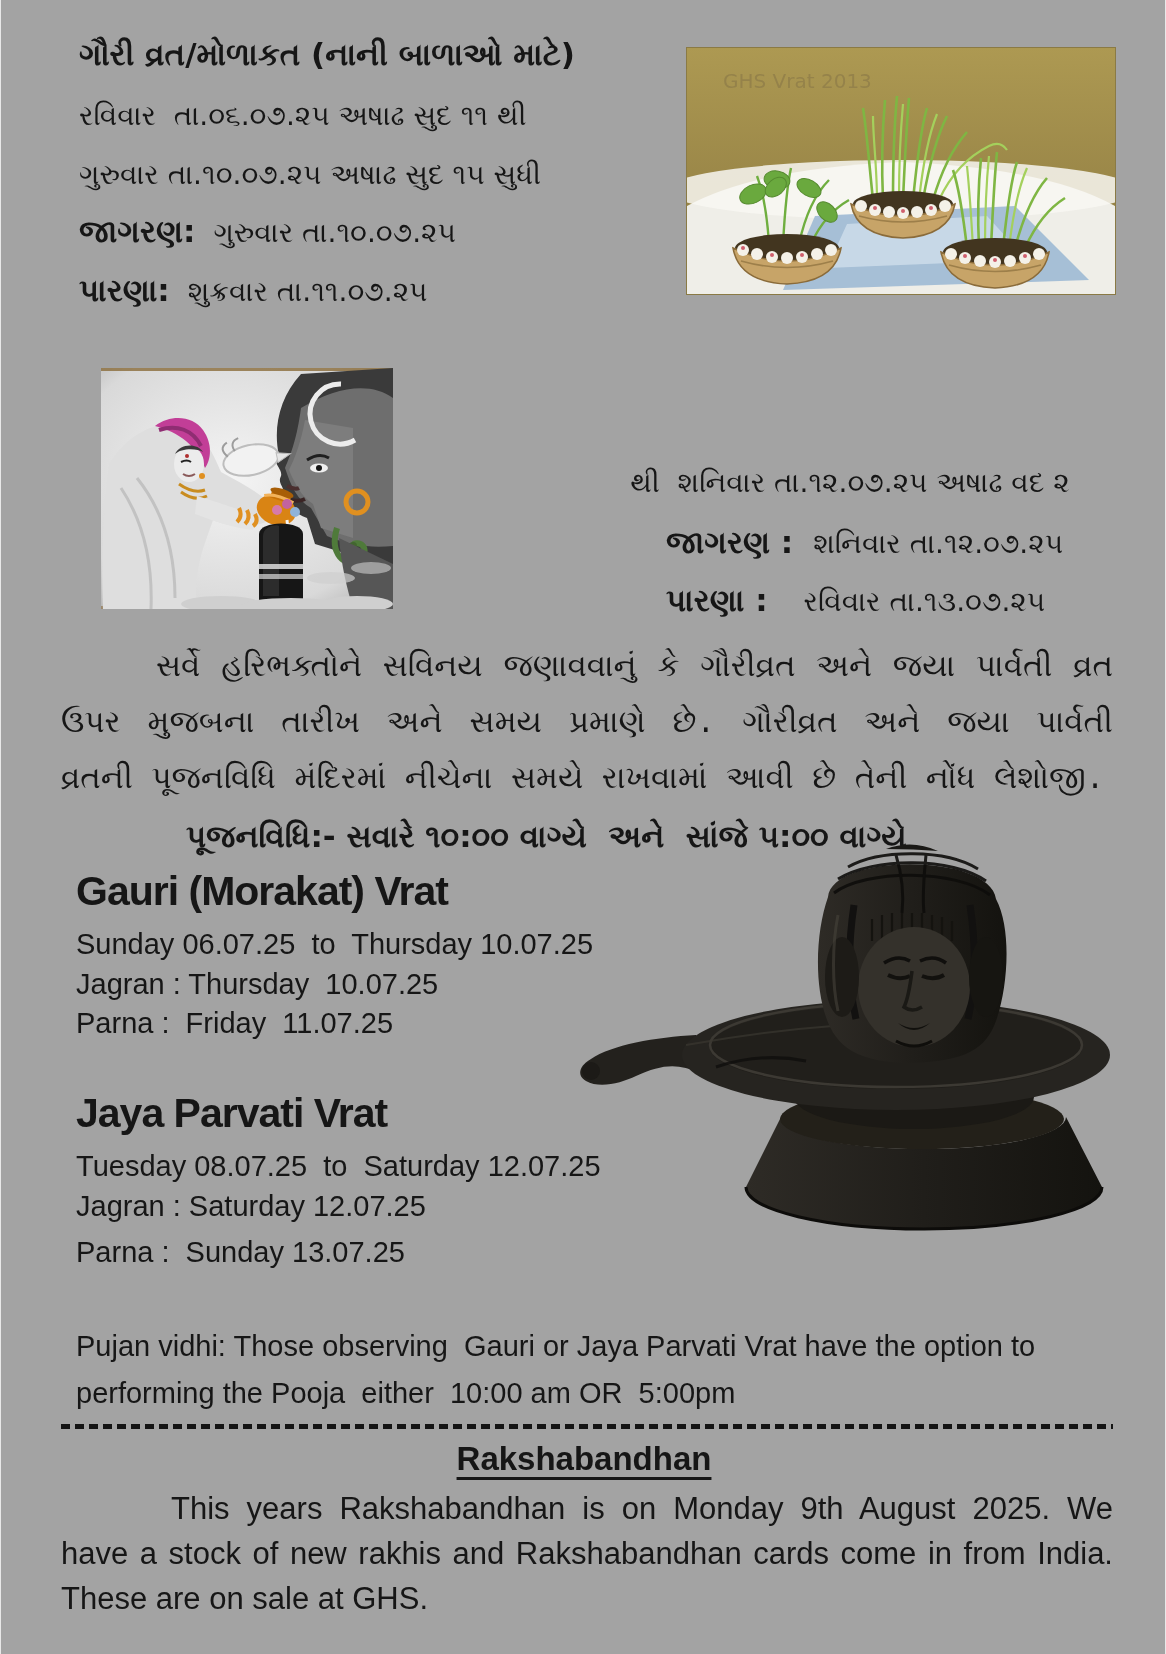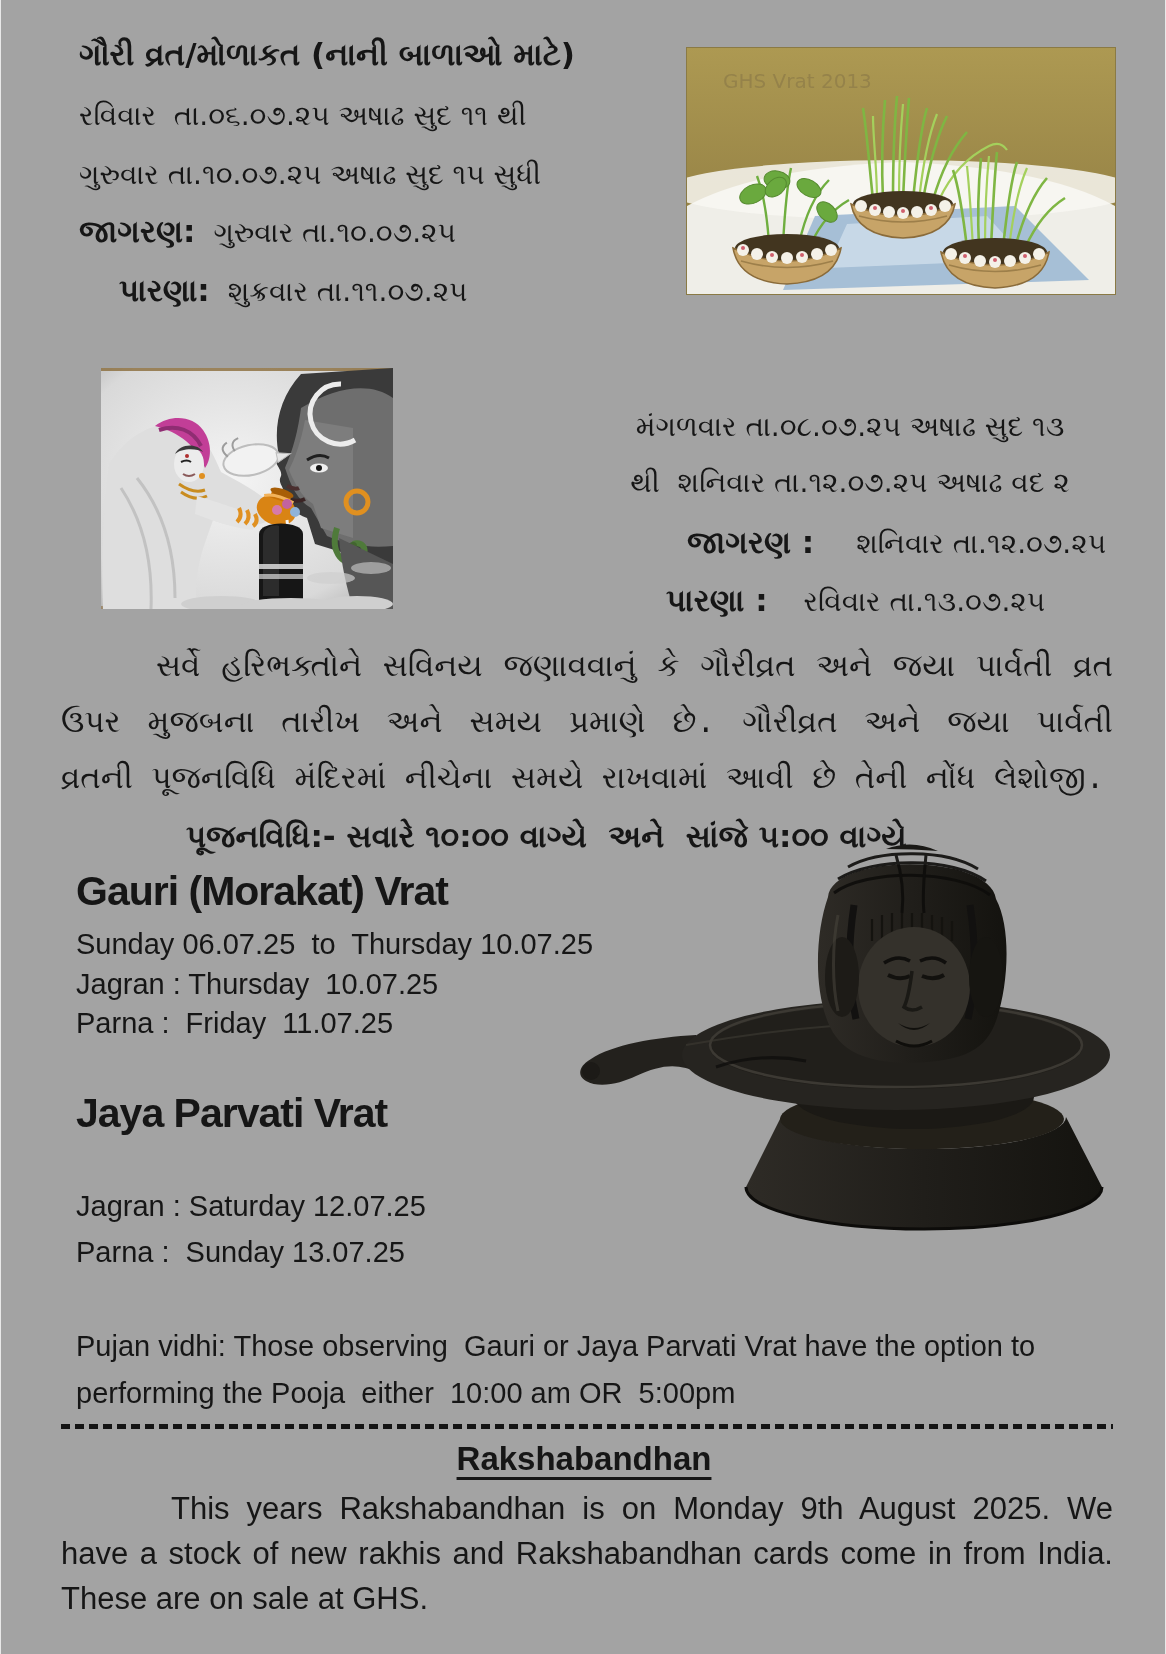--- a/index.html
+++ b/index.html
@@ -50,21 +50,21 @@
 
 <div class="page">
 
   <div class="abs gu-title" style="left:78px;top:36px;">ગૌરી વ્રત/મોળાકત (નાની બાળાઓ માટે)</div>
   <div class="abs gu-line pre" style="left:78px;top:99px;">રવિવાર  તા.૦૬.૦૭.૨૫ અષાઢ સુદ ૧૧ થી</div>
   <div class="abs gu-line pre" style="left:78px;top:158px;">ગુરુવાર તા.૧૦.૦૭.૨૫ અષાઢ સુદ ૧૫ સુધી</div>
   <div class="abs row" style="left:78px;top:213px;">
     <span class="gu-label">જાગરણ:</span>
     <span class="gu-val">ગુરુવાર તા.૧૦.૦૭.૨૫</span>
   </div>
-  <div class="abs row" style="left:78px;top:272px;margin-left:40px;">
+  <div class="abs row" style="left:78px;top:272px;">
     <span class="gu-label">પારણા:</span>
     <span class="gu-val">શુક્રવાર તા.૧૧.૦૭.૨૫</span>
   </div>
 
   <div class="abs photo" style="left:685px;top:47px;width:430px;height:248px;">
     <svg width="428" height="246" viewBox="0 0 428 246">
       <defs>
         <linearGradient id="wall" x1="0" y1="0" x2="0" y2="1">
           <stop offset="0" stop-color="#ad9952"></stop>
           <stop offset="1" stop-color="#8b7840"></stop>
@@ -175,23 +175,22 @@
         </g>
         <g fill="#cf5f6d">
             <circle cx="-30" cy="0" r="2"></circle>
             <circle cx="0" cy="4" r="2"></circle>
             <circle cx="30" cy="0" r="2"></circle>
           </g>
       </g>
     </svg>
   </div>
 
-  <div class="abs jaya-col center-col gu-line pre" style="top:410px;">મંગળવાર તા.૦૮.૦૭.૨૫ અષાઢ સુદ ૧૩</div>
   <div class="abs jaya-col center-col gu-line pre" style="top:466px;">થી  શનિવાર તા.૧૨.૦૭.૨૫ અષાઢ વદ ૨</div>
-  <div class="abs row" style="left:665px;top:524px;gap:42px;margin-left:21px;">
+  <div class="abs row" style="left:665px;top:524px;gap:20px;">
     <span class="gu-label">જાગરણ :</span>
     <span class="gu-val">શનિવાર તા.૧૨.૦૭.૨૫</span>
   </div>
   <div class="abs row" style="left:665px;top:582px;gap:36px;">
     <span class="gu-label">પારણા :</span>
     <span class="gu-val">રવિવાર તા.૧૩.૦૭.૨૫</span>
   </div>
 
   <div class="abs" style="left:100px;top:368px;width:292px;height:241px;">
     <svg width="292" height="241" viewBox="0 0 292 241">
@@ -286,20 +285,21 @@
   <div class="abs en en-line" style="left:75px;top:968px;">
     <span class="en-b">Jagran</span>
     <span class="pre">: Thursday  10.07.25</span>
   </div>
   <div class="abs en en-line" style="left:75px;top:1007px;">
     <span class="en-b">Parna</span>
     <span class="pre">:  Friday  11.07.25</span>
   </div>
 
   <div class="abs en en-h" style="left:75px;top:1090px;">Jaya Parvati Vrat</div>
+  <div class="abs en en-line pre" style="left:75px;top:1150px;">Tuesday 08.07.25  to  Saturday 12.07.25</div>
   <div class="abs en en-line" style="left:75px;top:1190px;">
     <span class="en-b">Jagran</span>
     <span class="pre">: Saturday 12.07.25</span>
   </div>
   <div class="abs en en-line" style="left:75px;top:1236px;">
     <span class="en-b">Parna</span>
     <span class="pre">:  Sunday 13.07.25</span>
   </div>
 
   <div class="abs" style="left:565px;top:835px;width:555px;height:398px;">

